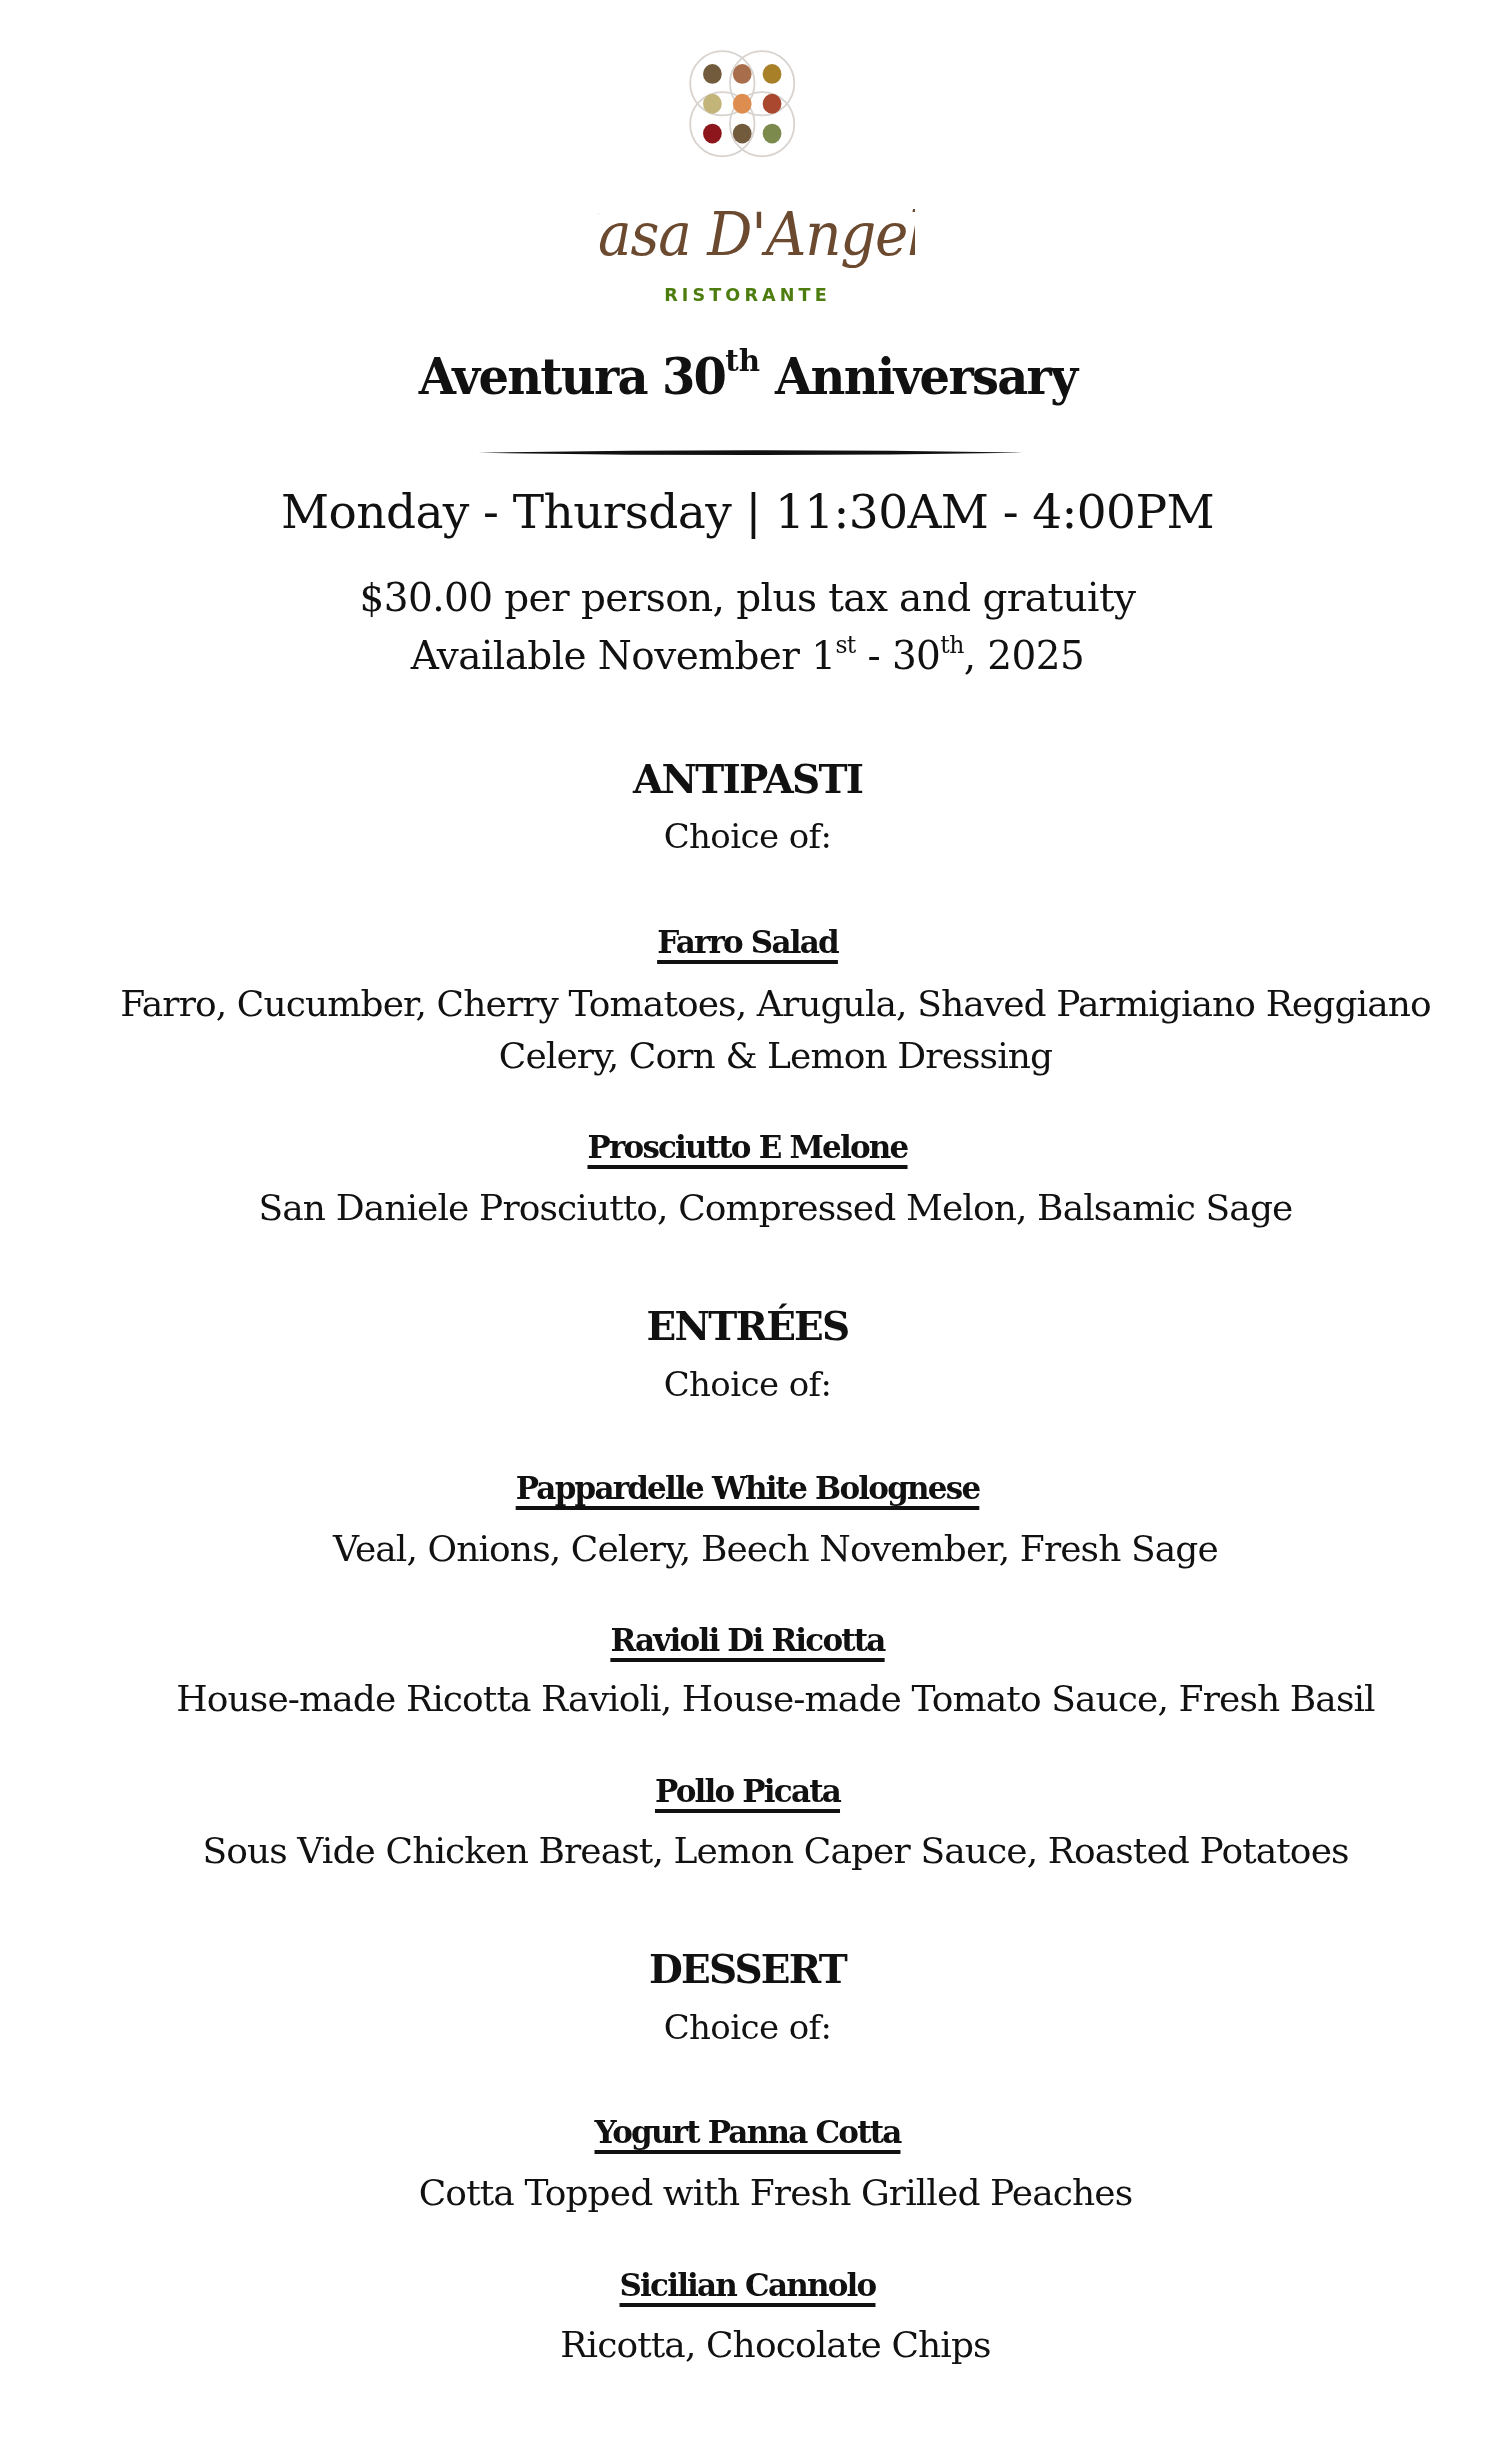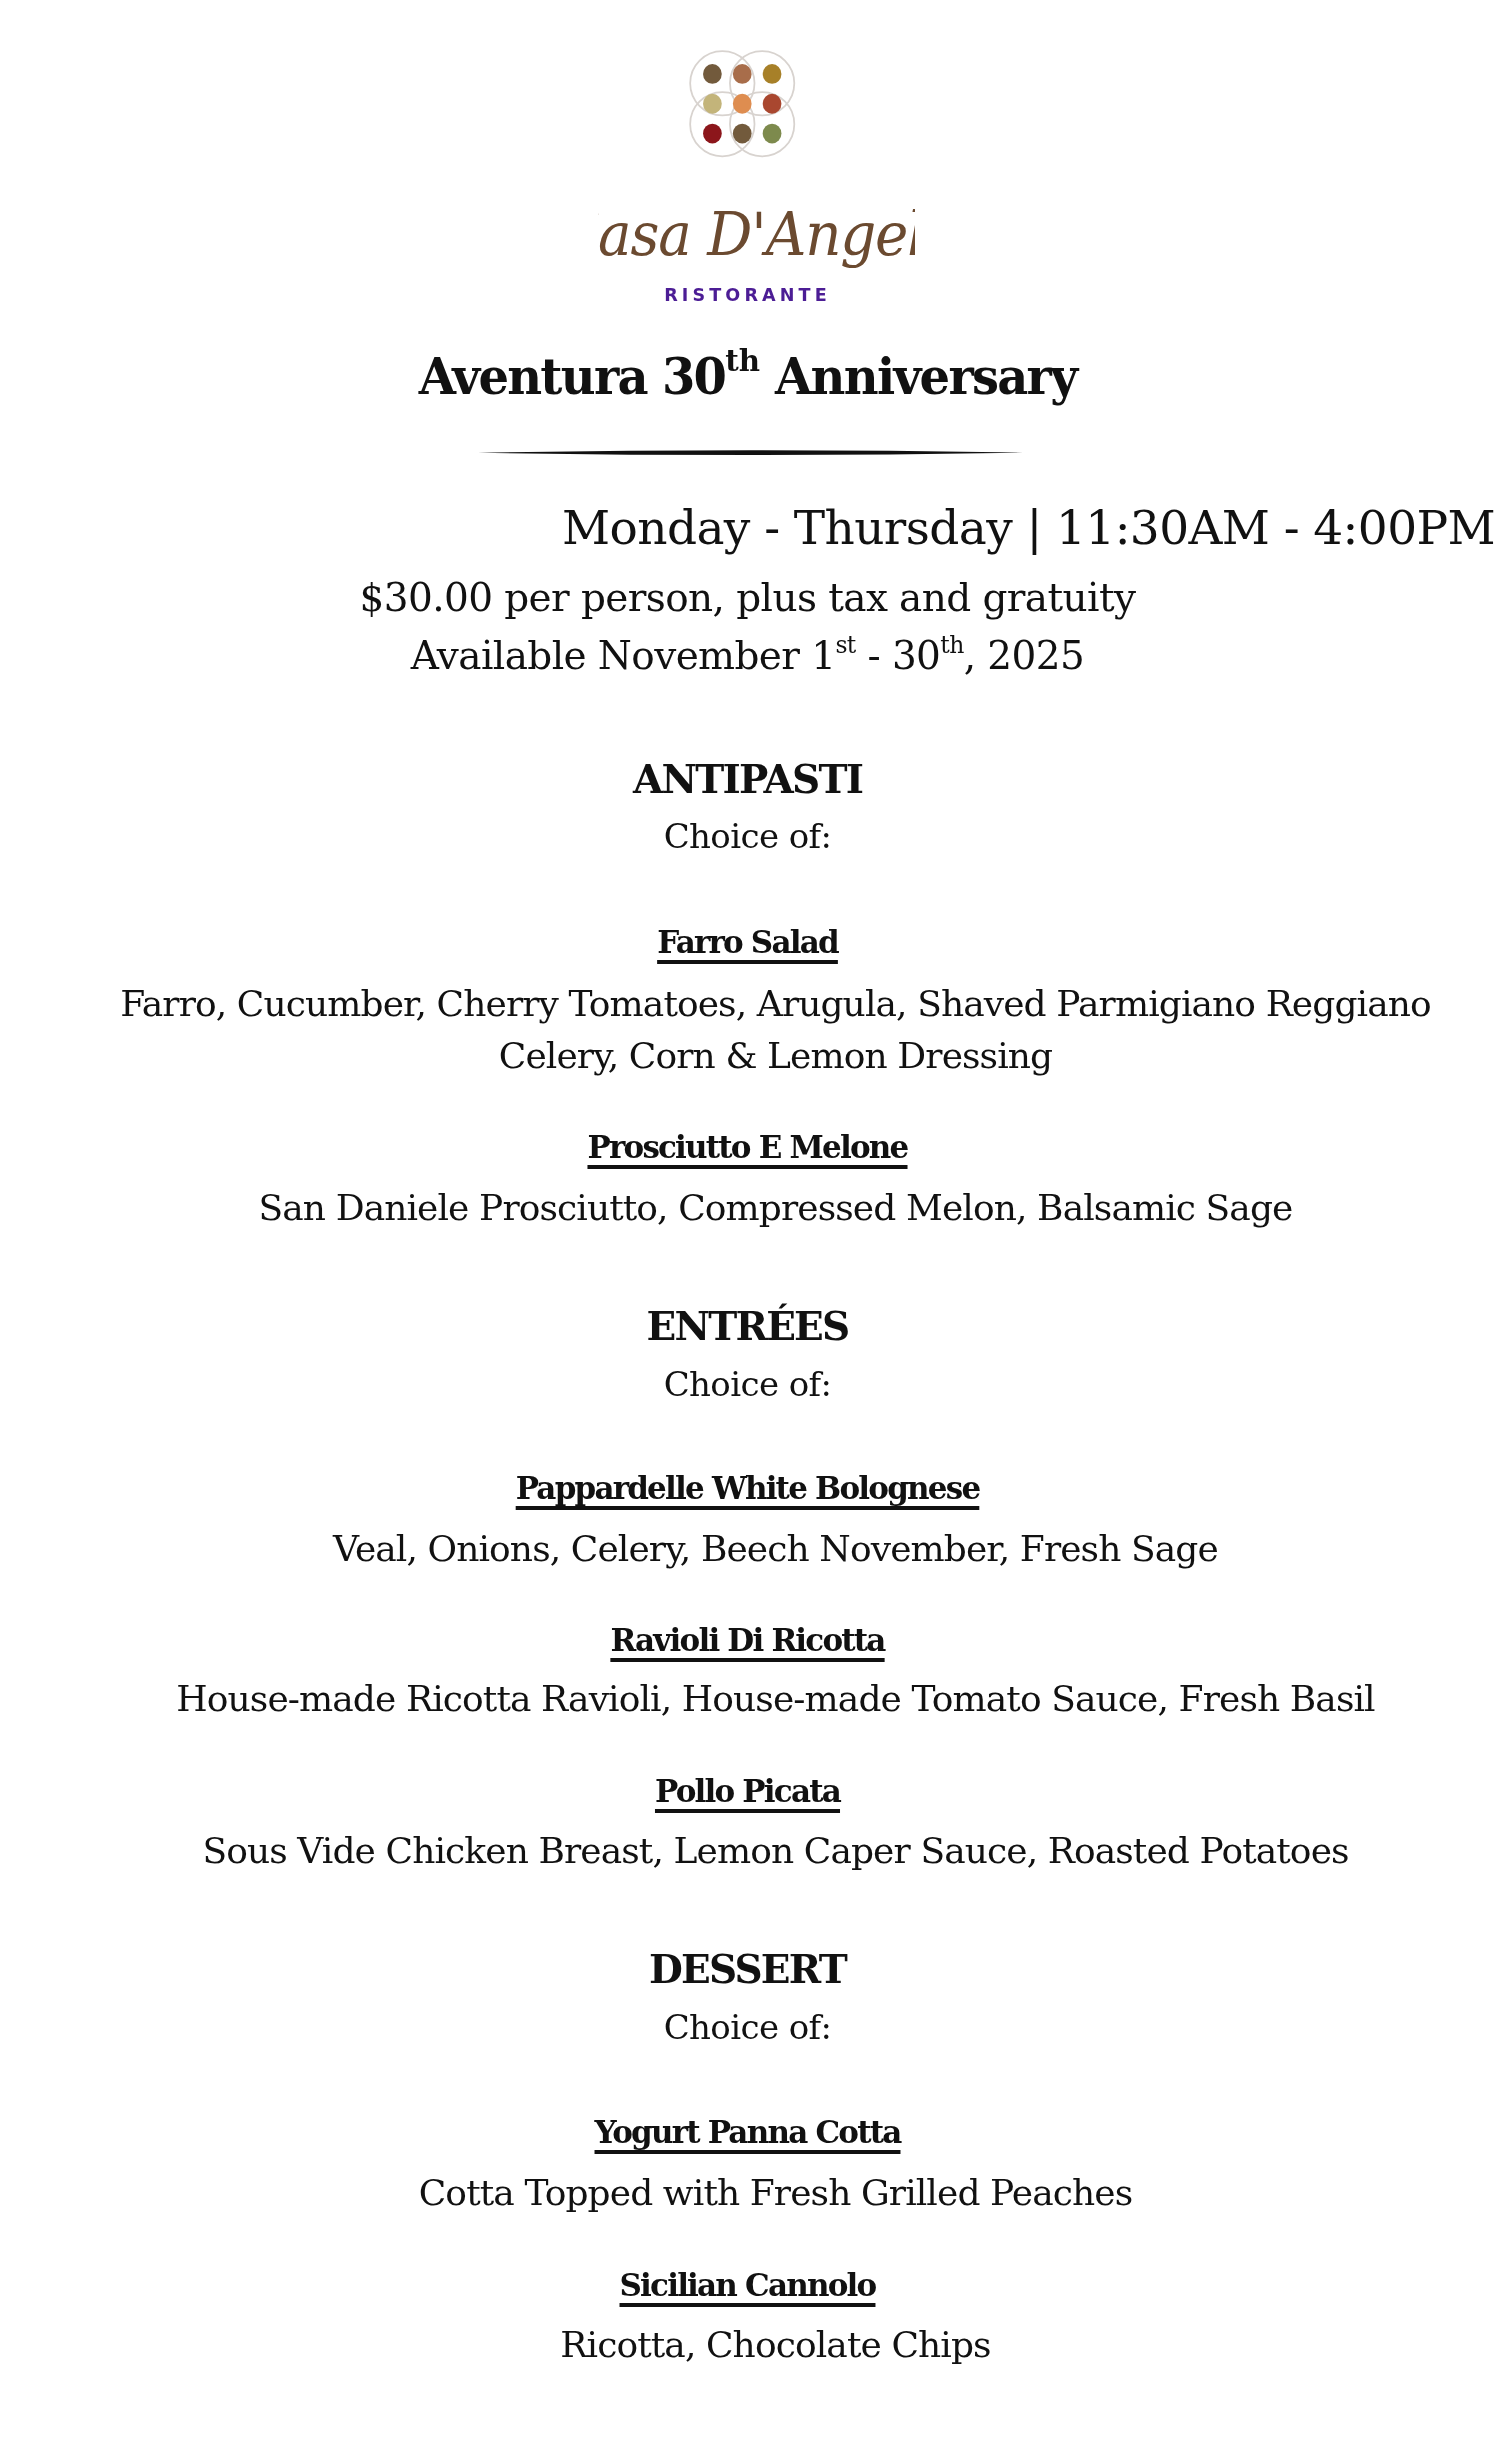--- a/index.html
+++ b/index.html
@@ -1,24 +1,24 @@
 <!DOCTYPE html>
 <html style="font-size:9.4px"><head>
 <meta charset="utf-8">
 <style>
   html, body { margin: 0; padding: 0; background: #ffffff; }
   body { width: 1495px; height: 2462px; position: relative; overflow: hidden; color: #111; font-family: "DejaVu Serif", "Liberation Serif", serif; }
   .abs { position: absolute; left: 0; width: 1495px; text-align: center; white-space: nowrap; }
   .logo-mark { position: absolute; left: 686px; top: 47px; width: 123px; height: 117px; }
   .script { position: absolute; left: 598px; top: 188px; width: 317px; height: 88px; }
-  .ristorante { top: 285px; font-family: "DejaVu Sans", "Liberation Sans", sans-serif; font-size: 17.6px; letter-spacing: 4.1px; color: #4c1d95; font-weight: bold; }
+  .ristorante { top: 285px; font-family: "DejaVu Sans", "Liberation Sans", sans-serif; font-size: 17.6px; letter-spacing: 4.1px; color: #4d7c0f; font-weight: bold; }
   .title { top: 347px; font-size: 50px; font-weight: bold; letter-spacing: -1.8px; transform: scaleX(0.96); }
   .title sup { font-size: 30.5px; vertical-align: 23.5px; line-height: 0; letter-spacing: 0; }
   .divider { position: absolute; left: 478px; top: 448px; width: 545px; height: 9.4px; }
-  .hours { top: 500px; font-size: 47px; font-weight: normal; letter-spacing: -0.6px; text-align: right; }
+  .hours { top: 484px; font-size: 47px; font-weight: normal; letter-spacing: -0.6px; }
   .price { top: 575px; font-size: 39px; letter-spacing: -0.6px; }
   .avail { top: 633px; font-size: 39px; letter-spacing: -0.6px; }
   .avail sup { font-size: 23.5px; vertical-align: 16.4px; line-height: 0; }
   .section-head { font-size: 39px; font-weight: bold; letter-spacing: -1.8px; }
   .choice { font-size: 34px; letter-spacing: -0.6px; }
   .dish-name { font-size: 31px; font-weight: bold; letter-spacing: -1.8px; text-decoration: underline; text-decoration-thickness: 4.1px; text-underline-offset: 7px; }
   .dish-desc { font-size: 36px; letter-spacing: -0.9px; padding-left: 28px; }
 </style>
 </head>
 <body>

